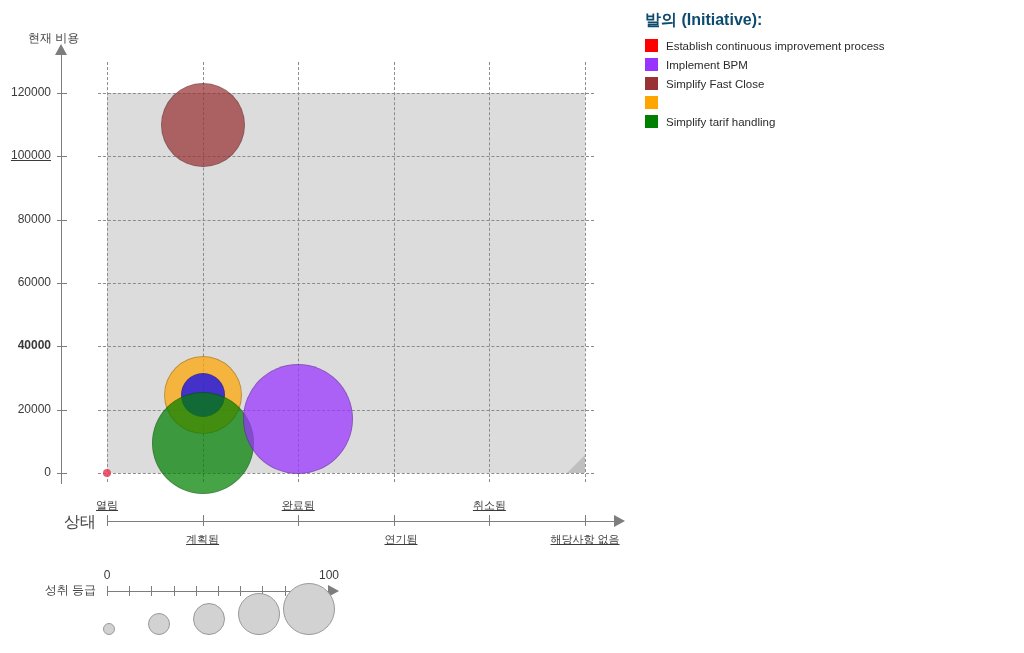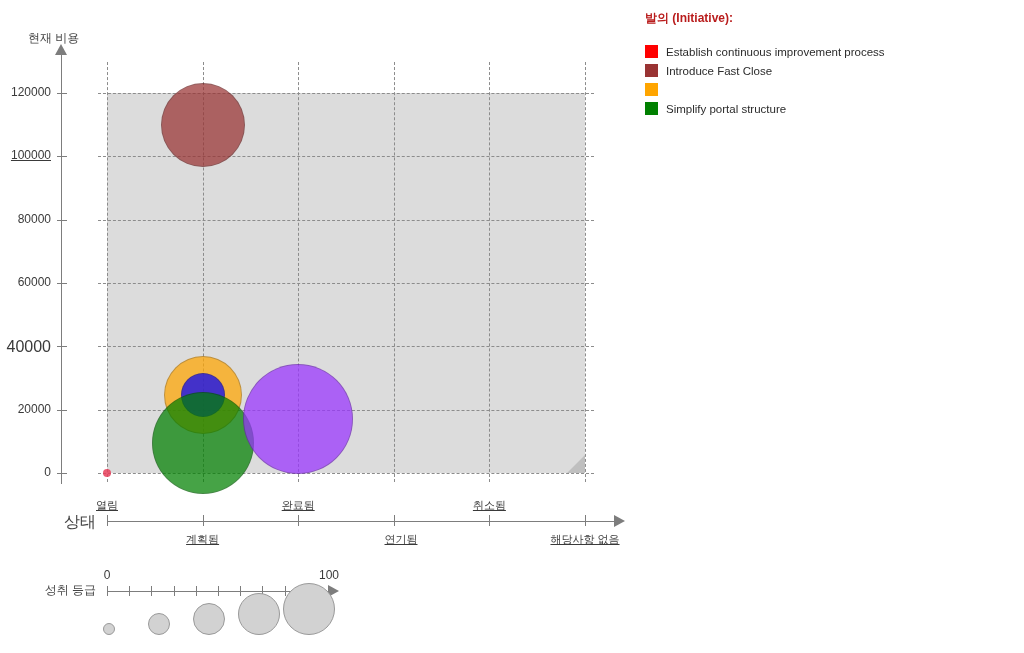--- a/index.html
+++ b/index.html
@@ -137,22 +137,22 @@
   .size-bubble {
     border-radius: 50%;
     background: #d2d2d2;
     border: 1px solid #9a9a9a;
     box-sizing: border-box;
   }
 
   
   #legend { left: 645px; top: 10px; width: 375px; }
   #legend-title {
-    font-size: 12px; font-weight: bold; color: #b91c1c;
-    margin-bottom: 17px;
+    font-size: 16px; font-weight: bold; color: #0c4a6e;
+    margin-bottom: 7px;
   }
   .legend-row {
     display: flex; align-items: center;
     height: 15px; margin-bottom: 4px;
   }
   .legend-swatch {
     width: 13px; height: 13px;
     margin-right: 8px;
     flex: 0 0 auto;
   }
@@ -166,21 +166,21 @@
 
 <div class="abs" id="y-axis-title">현재 비용</div>
 <div class="abs" id="y-axis-arrow"></div>
 <div class="abs" id="y-axis-line"></div>
 <div id="y-ticks">
     <div class="abs y-tick" style="top: 473px;"></div>
     <div class="abs" style="left: 0px; top: 465px; width: 51px; text-align: right; font-size: 12px; white-space: nowrap;">0</div>
     <div class="abs y-tick" style="top: 409.667px;"></div>
     <div class="abs" style="left: 0px; top: 401.667px; width: 51px; text-align: right; font-size: 12px; white-space: nowrap;">20000</div>
     <div class="abs y-tick" style="top: 346.333px;"></div>
-    <div class="abs" style="left: 0px; top: 338.333px; width: 51px; text-align: right; font-size: 16px; white-space: nowrap;">40000</div>
+    <div class="abs" style="left: 0px; top: 338.333px; width: 51px; text-align: right; font-size: 12px; white-space: nowrap; font-weight: bold;">40000</div>
     <div class="abs y-tick" style="top: 283px;"></div>
     <div class="abs" style="left: 0px; top: 275px; width: 51px; text-align: right; font-size: 12px; white-space: nowrap;">60000</div>
     <div class="abs y-tick" style="top: 219.667px;"></div>
     <div class="abs" style="left: 0px; top: 211.667px; width: 51px; text-align: right; font-size: 12px; white-space: nowrap;">80000</div>
     <div class="abs y-tick" style="top: 156.333px;"></div>
     <div class="abs" style="left: 0px; top: 148.333px; width: 51px; text-align: right; font-size: 12px; white-space: nowrap; text-decoration: underline;">100000</div>
     <div class="abs y-tick" style="top: 93px;"></div>
     <div class="abs" style="left: 0px; top: 85px; width: 51px; text-align: right; font-size: 12px; white-space: nowrap;">120000</div>
   </div>
 
@@ -255,24 +255,28 @@
   </div>
 
 <div class="abs" id="legend">
   <div id="legend-title">발의 (Initiative):</div>
   <div id="legend-items">
       <div class="legend-row">
         <div class="legend-swatch" style="background: rgb(255, 0, 0);"></div>
         <div class="legend-text">Establish continuous improvement process</div>
       </div>
       <div class="legend-row">
+        <div class="legend-swatch" style="background: rgb(153, 51, 255);"></div>
+        <div class="legend-text">Implement BPM</div>
+      </div>
+      <div class="legend-row">
         <div class="legend-swatch" style="background: rgb(153, 51, 51);"></div>
-        <div class="legend-text">Introduce Fast Close</div>
+        <div class="legend-text">Simplify Fast Close</div>
       </div>
       <div class="legend-row">
         <div class="legend-swatch" style="background: rgb(255, 165, 0);"></div>
       </div>
       <div class="legend-row">
         <div class="legend-swatch" style="background: rgb(0, 128, 0);"></div>
-        <div class="legend-text">Simplify portal structure</div>
+        <div class="legend-text">Simplify tarif handling</div>
       </div>
     </div>
 </div>
 
 </body></html>

